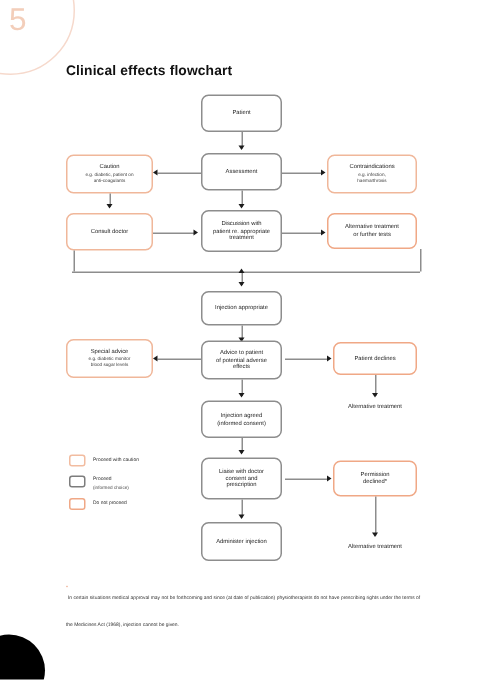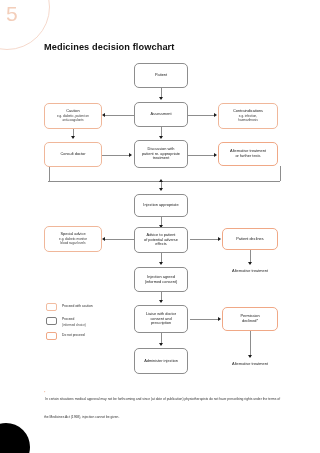--- a/index.html
+++ b/index.html
@@ -100,21 +100,21 @@
 </style>
 </head>
 <body>
 
 <div id="page">
 
   <div class="page-arc"></div>
   <div class="page-num">5</div>
   <div class="corner-blob"></div>
 
-  <div class="title">Medicines decision flowchart</div>
+  <div class="title">Clinical effects flowchart</div>
 
   <div class="node n-grey" style="left:134px; top:63px; width:54px; height:25px;">
     <span class="t1">Patient</span>
   </div>
   <div class="ln lnv" style="left:160.5px; top:88px; height:11px;"></div>
   <div class="arrow-d" style="left:158.5px; top:97px;"></div>
 
   <div class="node n-grey" style="left:134px; top:102px; width:54px; height:25px;">
     <span class="t1">Assessment</span>
   </div>

